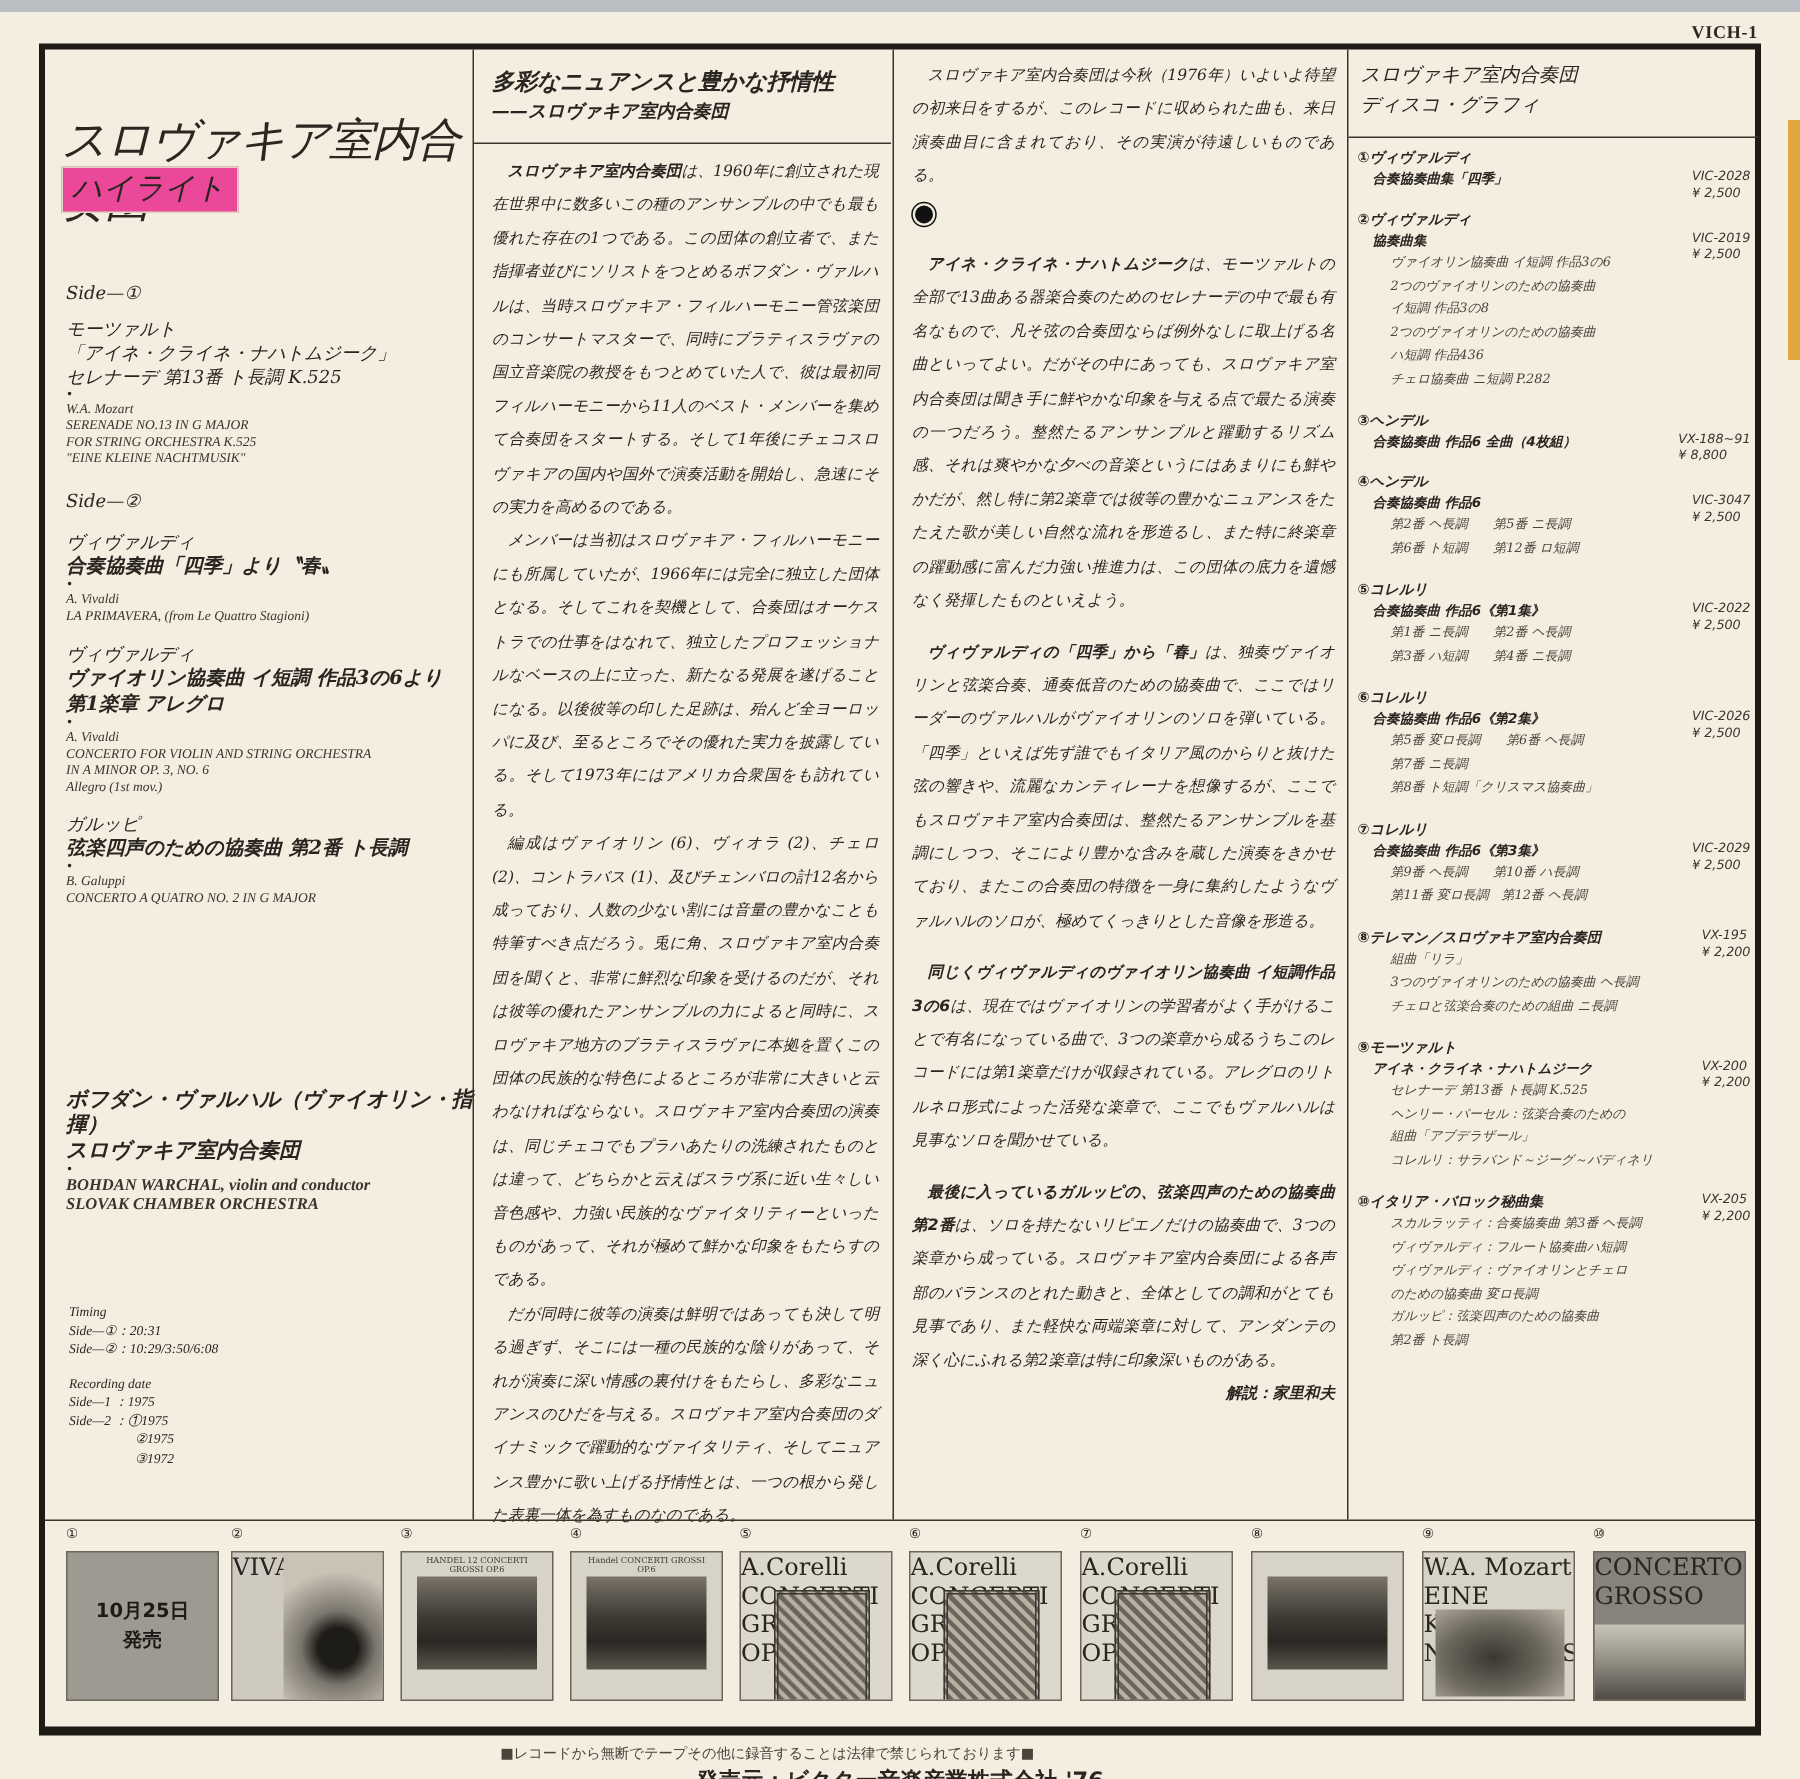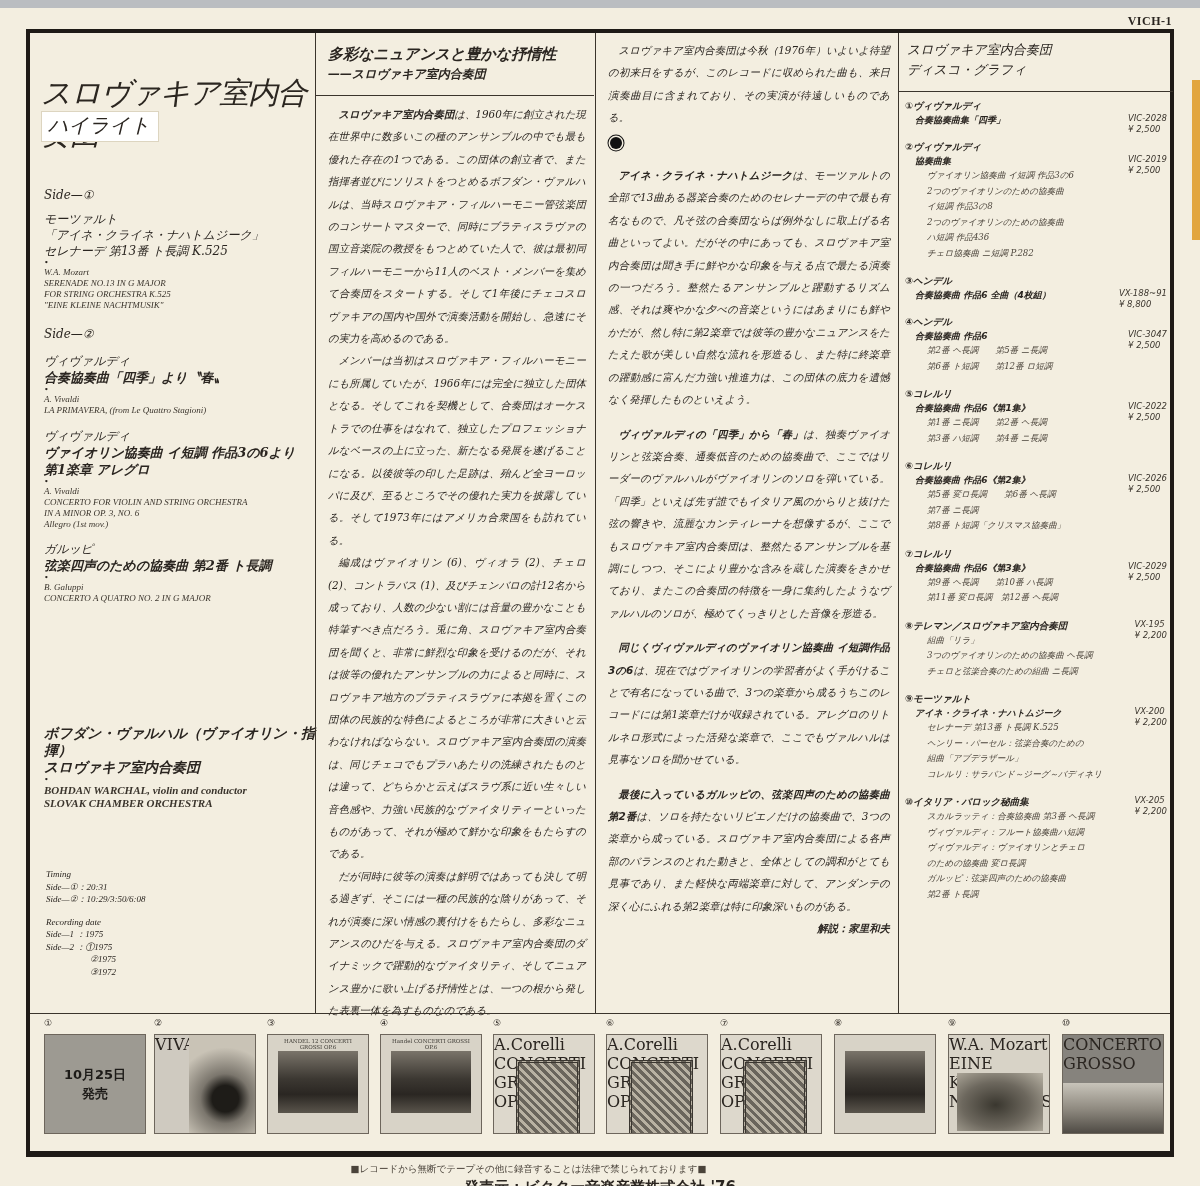--- a/index.html
+++ b/index.html
@@ -10,21 +10,21 @@
   .sidetab{position:absolute;right:0;top:80px;width:8px;height:160px;background:#e2a640;}
   .frame{position:absolute;left:26px;top:29px;width:1148px;height:1128px;border:4px solid #1e1a16;border-bottom-width:6px;box-sizing:border-box;}
   .col{position:absolute;top:0;box-sizing:border-box;font-style:italic;}
   .c1{left:0;width:285px;height:980px;}
   .c2{left:285px;width:280px;height:980px;border-left:1.5px solid #3a342c;}
   .c3{left:565px;width:303px;height:980px;border-left:1.5px solid #3a342c;}
   .c4{left:868px;width:276px;height:980px;border-left:1.5px solid #3a342c;}
   .bottomrow{position:absolute;left:0;top:980px;width:1140px;height:138px;border-top:1.5px solid #3a342c;}
 
   .main-title{position:absolute;left:11px;top:40px;font-size:30px;font-weight:normal;letter-spacing:-1px;color:#2b2620;}
-  .highlight{position:absolute;left:11px;top:78px;font-size:20px;background:#ffffff;padding:0 8px 2px 6px;border:1px solid #ddd5c0;}
+  .highlight{position:absolute;left:11px;top:78px;font-size:20px;background:#ec4899;padding:0 8px 2px 6px;border:1px solid #ddd5c0;}
   .side-hd{position:absolute;left:14px;font-size:12px;}
   .jp{font-size:12px;line-height:16px;}
   .jpb{font-size:13px;font-weight:bold;line-height:17px;}
   .en{font-size:9px;line-height:11px;color:#3a342c;font-family:"Liberation Serif",serif;}
   .dot{font-size:8px;line-height:8px;}
   .block{position:absolute;left:14px;width:265px;}
   .artist{position:absolute;left:14px;top:692px;}
   .artist .jpb{font-family:"DejaVu Sans",sans-serif;font-size:14px;line-height:17px;}
   .artist .en{font-size:11px;line-height:13px;font-weight:bold;}
   .timing{position:absolute;left:16px;top:835px;font-size:9px;line-height:12.5px;font-family:"Liberation Serif",serif;}
@@ -60,21 +60,21 @@
   .cv-photo .ttl{position:absolute;left:4px;right:4px;top:3px;font-size:5.5px;text-align:center;color:#3d3a34;line-height:6px;}
   .cv-art{background:#ddd8cc;}
   .cv-art .img{position:absolute;left:22px;top:25px;width:58px;height:70px;border:3px double #3a3630;background:repeating-linear-gradient(45deg,#6a655c 0 3px,#b8b1a2 3px 6px);}
   .cv-mozart{background:#d8d3c7;}
   .cv-mozart .img{position:absolute;left:8px;top:38px;width:86px;height:58px;background:radial-gradient(ellipse at 45% 55%,#3a372f 0%,#6d685e 50%,#b8b2a4 100%);}
   .cv-venice{background:#86837d;}
   .cv-venice .img{position:absolute;left:0;top:48px;width:100px;height:52px;background:linear-gradient(180deg,#c8c4ba 0%,#8f8a80 50%,#4a4640 100%);}
   .cv-vivaldi{background:#cfcac0;}
   .cv-vivaldi .img{position:absolute;left:34px;top:0;width:66px;height:98px;background:radial-gradient(circle at 55% 65%,#1e1c18 0 18%,#7b766d 34%,#c9c3b6 70%);}
 
-  .footer1{position:absolute;left:0;width:1023px;top:1163px;text-align:center;font-size:9.5px;color:#4a433a;padding-left:17px;}
+  .footer1{position:absolute;left:0;width:1023px;top:1163px;text-align:center;font-size:9.5px;color:#4a433a;}
   .footer2{position:absolute;left:0;width:1200px;top:1178px;text-align:center;font-size:15px;font-weight:bold;font-family:"DejaVu Sans",sans-serif;color:#2a2520;}
 </style>
 </head>
 <body>
 
 <div class="topstrip"></div>
 <div class="sidetab"></div>
 <div class="catalog">VICH-1</div>
 
 <div class="frame">

